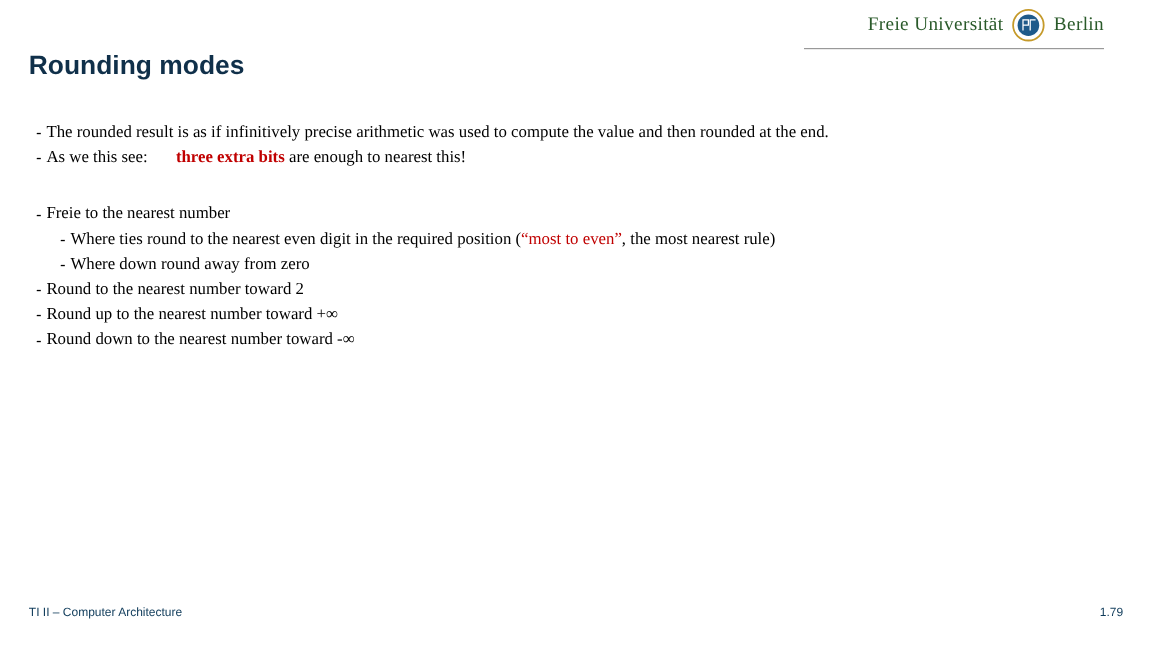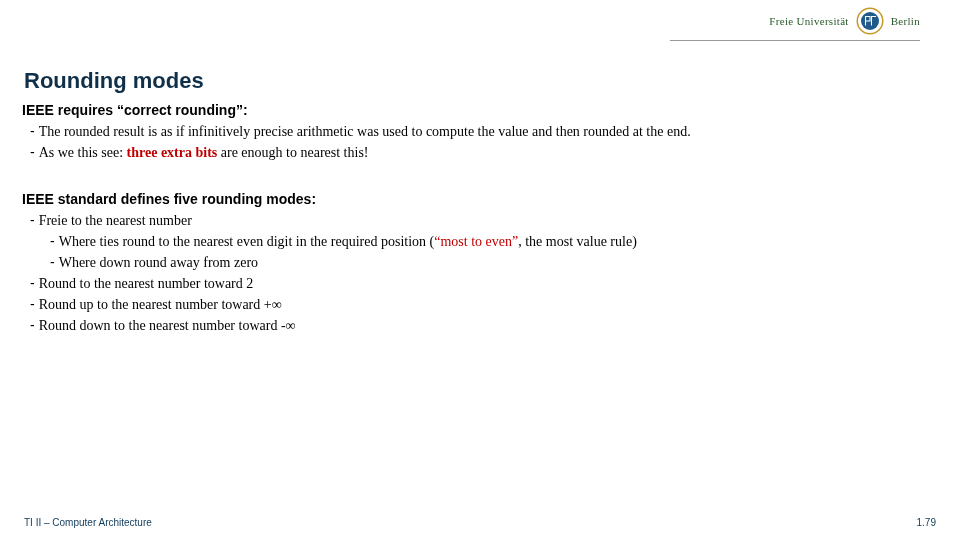--- a/index.html
+++ b/index.html
@@ -16,39 +16,39 @@
   .logo {
     position: absolute;
     top: 6px;
     right: 40px;
     display: flex;
     align-items: center;
     gap: 6px;
   }
   .logo-text {
     font-family: Georgia, 'Times New Roman', serif;
-    font-size: 11px;
+    font-size: 16px;
     color: #2a5a2a;
     letter-spacing: 0.3px;
   }
   .logo-seal {
     width: 30px;
     height: 30px;
   }
   .logo-rule {
     position: absolute;
     top: 40px;
     right: 40px;
     width: 250px;
     height: 1px;
     background: #999;
   }
   .title {
     position: absolute;
-    top: 68px;
+    top: 42px;
     left: 24px;
     font-size: 22px;
     font-weight: bold;
     color: #10304a;
   }
   .content {
     position: absolute;
     top: 100px;
     left: 22px;
     right: 30px;
@@ -68,71 +68,69 @@
   .row.d2 { margin-left: 28px; }
   .dash {
     flex: 0 0 auto;
     margin-right: 4px;
   }
   .txt { flex: 1 1 auto; font-family: Liberation Serif, serif; }
   .red { color: #c00000; }
   .block2 { margin-top: 26px; }
   .footer {
     position: absolute;
-    bottom: 12px;
+    bottom: 24px;
     left: 24px;
     right: 24px;
     display: flex;
     justify-content: space-between;
     align-items: center;
     font-size: 10px;
     color: #0f3b5a;
   }
-  .bold { font-weight: bold; }
+  .bold { font-weight: bold; margin-left: 20px; }
 </style>
 </head>
 <body>
 
 <div class="logo">
   <span class="logo-text">Freie Universität</span>
   <svg class="logo-seal" viewBox="0 0 40 40">
     <circle cx="20" cy="20" r="17" fill="none" stroke="#c59a2a" stroke-width="2"></circle>
     <circle cx="20" cy="20" r="12" fill="#1e5a8a"></circle>
     <path d="M14 26 L14 14 L20 14 L20 20 L14 20 M22 26 L22 14 L28 14" stroke="#fff" stroke-width="1.4" fill="none"></path>
   </svg>
   <span class="logo-text">Berlin</span>
 </div>
 <div class="logo-rule"></div>
 
 <div class="title">Rounding modes</div>
 
 <div class="content">
 
   <div>
-    <div class="para-lead">IEEE requires “correct rounding”:</div>
     <div class="row">
       <span class="dash">-</span>
       <span class="txt">The rounded result is as if infinitively precise arithmetic was used to compute the value and then rounded at the end.</span>
     </div>
     <div class="row">
       <span class="dash">-</span>
       <span class="txt"><span>As we this see: </span><span class="red bold">three extra bits</span><span> are enough to nearest this!</span></span>
     </div>
   </div>
 
   <div class="block2">
-    <div class="para-lead">IEEE standard defines five rounding modes:</div>
 
     <div class="row">
       <span class="dash">-</span>
       <span class="txt">Freie to the nearest number</span>
     </div>
     <div class="row d2">
       <span class="dash">-</span>
-      <span class="txt"><span>Where ties round to the nearest even digit in the required position (</span><span class="red">“most to even”</span><span>, the most value rule)</span></span>
+      <span class="txt"><span>Where ties round to the nearest even digit in the required position (</span><span class="red">“most to even”</span><span>, the most nearest rule)</span></span>
     </div>
     <div class="row d2">
       <span class="dash">-</span>
       <span class="txt">Where down round away from zero</span>
     </div>
 
     <div class="row">
       <span class="dash">-</span>
       <span class="txt">Round to the nearest number toward 2</span>
     </div>

